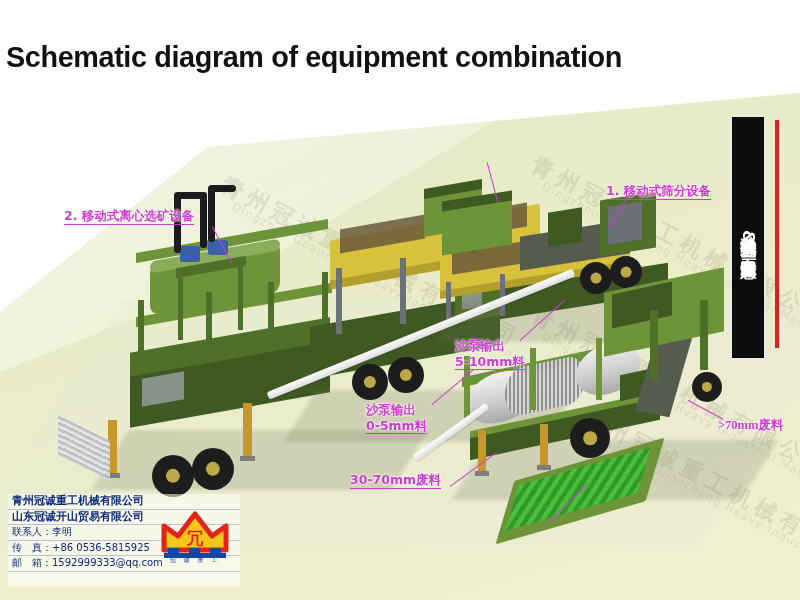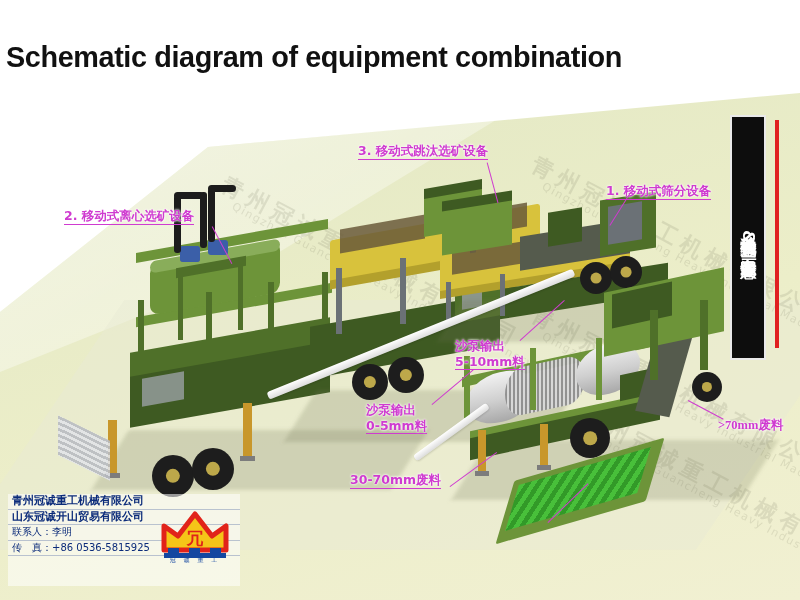--- a/index.html
+++ b/index.html
@@ -284,23 +284,20 @@
   <div class="lbl" style="left:606px;top:183px;">
     <span class="u">1. 移动式筛分设备</span>
   </div>
   <div class="leader" style="left:610px;top:225px;width:40px;transform:rotate(-58deg);"></div>
 
   <div class="lbl" style="left:64px;top:208px;">
     <span class="u">2. 移动式离心选矿设备</span>
   </div>
   <div class="leader" style="left:212px;top:226px;width:42px;transform:rotate(62deg);"></div>
 
-  <div class="lbl" style="left:358px;top:143px;">
-    <span class="u">3. 移动式跳汰选矿设备</span>
-  </div>
   <div class="leader" style="left:487px;top:162px;width:42px;transform:rotate(75deg);"></div>
 
   <div class="lbl" style="left:455px;top:338px;">
     <span>沙泵输出</span>
     <span class="u2">5-10mm料</span>
   </div>
   <div class="leader" style="left:520px;top:340px;width:60px;transform:rotate(-42deg);"></div>
 
   <div class="lbl" style="left:366px;top:402px;">
     <span>沙泵输出</span>
@@ -330,20 +327,23 @@
 
   <div class="card">
     <div class="row big">青州冠诚重工机械有限公司</div>
     <div class="row big">山东冠诚开山贸易有限公司</div>
     <div class="row">
       <span class="k">联系人</span>：<span>李明</span>
     </div>
     <div class="row">
       <span class="k">传　真</span>：<span>+86 0536-5815925</span>
     </div>
+    <div class="row">
+      <span class="k">邮　箱</span>：<span>1592999333@qq.com</span>
+    </div>
   </div>
 
   <div class="logo">
     <svg width="74" height="58" viewBox="0 0 74 58">
       <path d="M6 44 L6 20 L20 30 L37 8 L54 30 L68 20 L68 44 Z" fill="#f5c518" stroke="#e1231a" stroke-width="5" stroke-linejoin="round"></path>
       <text x="37" y="38" text-anchor="middle" font-family="DejaVu Serif, serif" font-size="17" font-weight="bold" fill="#e1231a">冗</text>
       <rect x="6" y="47" width="62" height="5" fill="#1447a0"></rect>
       <rect x="10" y="42" width="11" height="6" fill="#1447a0"></rect>
       <rect x="31" y="42" width="11" height="6" fill="#1447a0"></rect>
       <rect x="52" y="42" width="11" height="6" fill="#1447a0"></rect>

